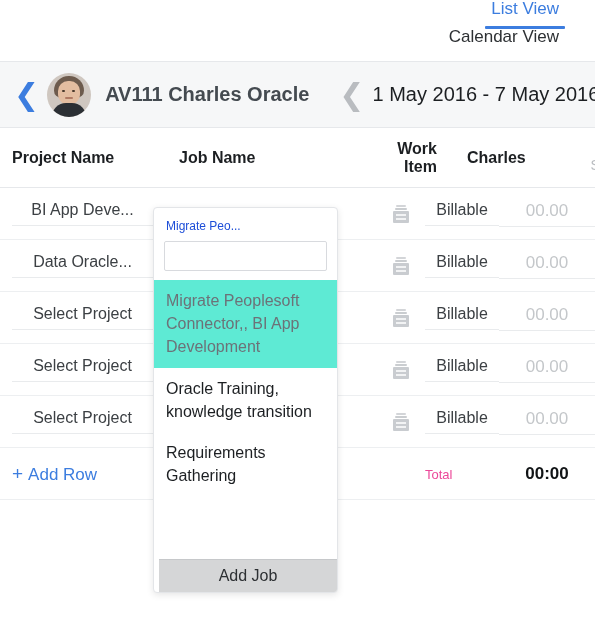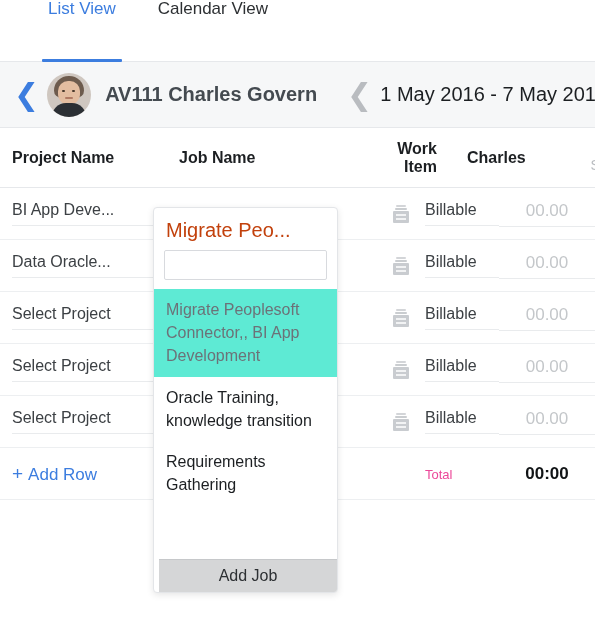--- a/index.html
+++ b/index.html
@@ -12,22 +12,24 @@
     overflow:hidden;
     position:relative;
   }
 
   
   .tabbar{
     height:62px;
     background:#ffffff;
     border-bottom:1px solid #e6e8eb;
     display:flex;
+    align-items:flex-end;
     padding-left:42px;
     box-sizing:border-box;
+    flex-direction:column;
   }
   .tab{
     font-size:17px;
     padding:0 6px 11px 6px;
     margin-right:30px;
     color:#2d3033;
     cursor:pointer;
     position:relative;
     line-height:1;
   }
@@ -119,20 +121,21 @@
   .data-row{height:52px;}
   .cellfield{
     font-size:16px;
     color:#3c4044;
     border-bottom:1px solid #e9ebed;
     padding-bottom:6px;
     white-space:nowrap;
     overflow:hidden;
     display:block;
     cursor:pointer;
+    text-align:center;
   }
   .c-bill .cellfield{border-bottom:1px solid #e9ebed;}
   .hours{
     font-size:17px;
     color:#c4c7ca;
     border-bottom:1px solid #e9ebed;
     padding-bottom:5px;
     display:block;
     text-align:center;
     cursor:text;
@@ -166,21 +169,21 @@
     width:185px;
     height:386px;
     background:#ffffff;
     border:1px solid #e3e5e8;
     border-radius:4px;
     box-shadow:0 2px 7px rgba(0,0,0,0.10);
     box-sizing:border-box;
     overflow:hidden;
   }
   .dd-value{
-    font-size:20px;color:#c2410c;
+    font-size:12px;color:#1d4ed8;
     padding:11px 0 8px 12px;
     white-space:nowrap;
     cursor:pointer;
   }
   .dd-search{
     margin:0 10px 0 10px;
     height:30px;
     border:1px solid #d8dade;
     border-radius:2px;
     background:#fff;
@@ -239,21 +242,21 @@
 
   <div class="avatar">
     <div class="hair"></div>
     <div class="face"></div>
     <div class="eyeL"></div>
     <div class="eyeR"></div>
     <div class="mouth"></div>
     <div class="body"></div>
   </div>
 
-  <div class="person-name">AV111 Charles Govern</div>
+  <div class="person-name">AV111 Charles Oracle</div>
 
   <div class="date-group">
     <span class="chev grey">❮</span>
     <span class="date-range">1 May 2016 - 7 May 2016</span>
   </div>
 </div>
 
 <div class="table">
 
   <div class="row hdr">

